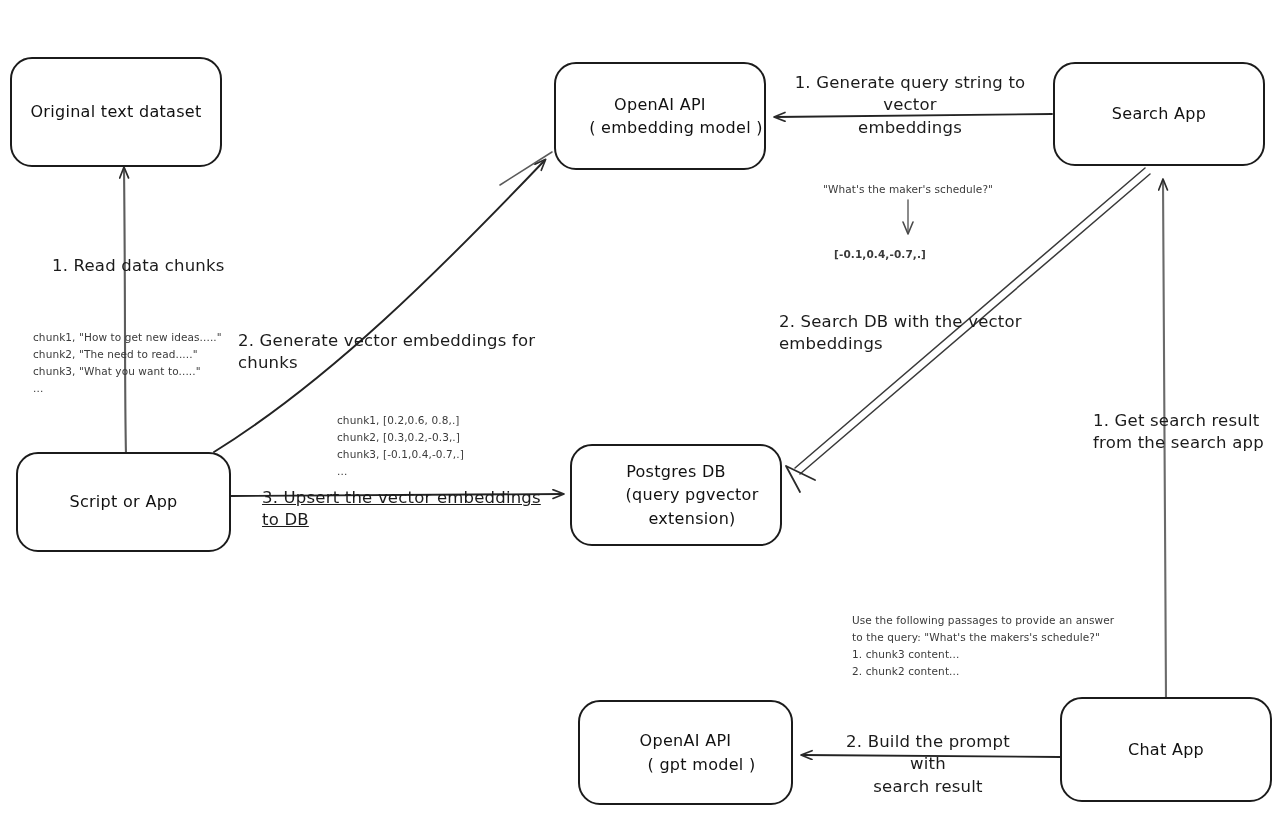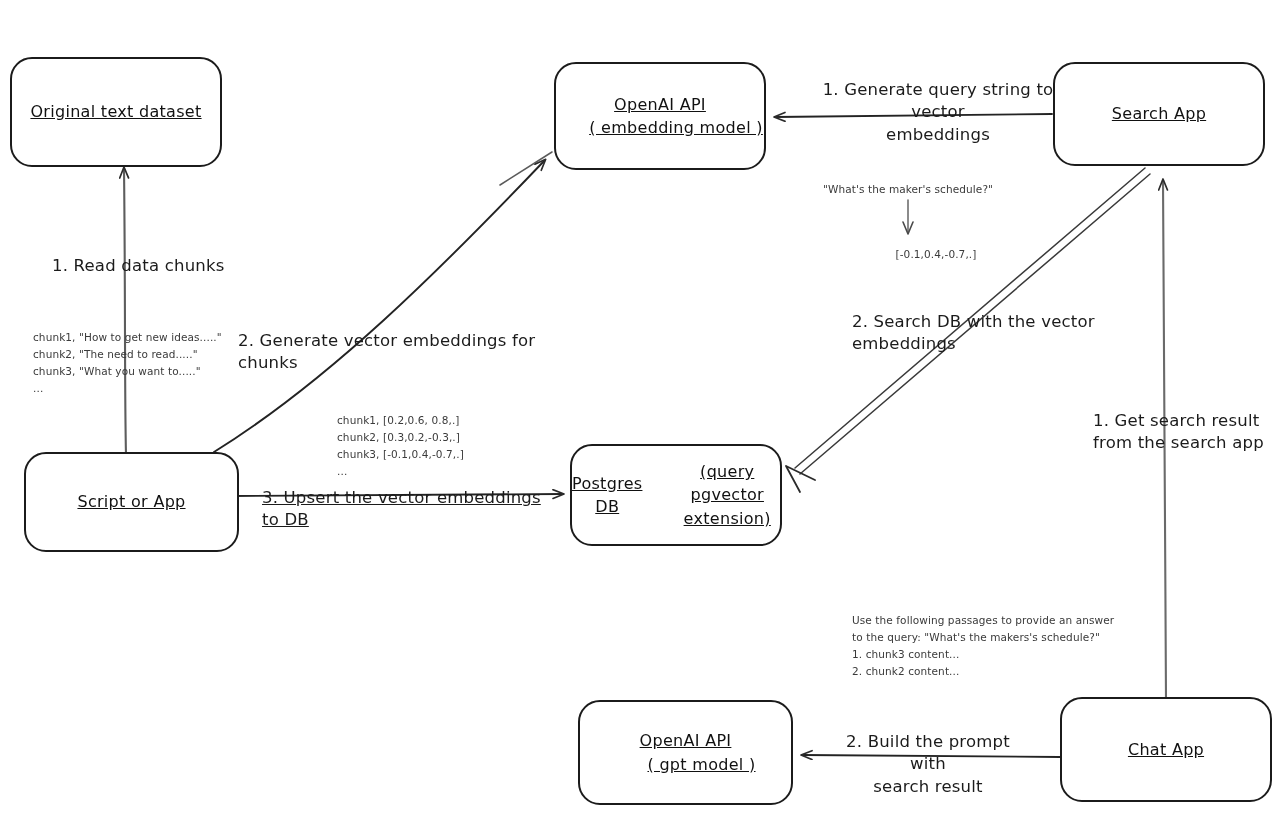--- a/index.html
+++ b/index.html
@@ -29,21 +29,20 @@
     border-radius: 22px;
     background: #ffffff;
     display: flex;
     align-items: center;
     justify-content: center;
     text-align: center;
     color: #111111;
     line-height: 1.45;
     font-size: 16px;
     letter-spacing: 0.3px;
-    text-decoration: underline;
   }
   .node .lbl { display: block; }
   .node .sub { display: block; margin-left: 32px; }
 
   .anno {
     position: absolute;
     color: #1b1b1b;
     font-size: 16.5px;
     line-height: 1.35;
     letter-spacing: 0.2px;
@@ -110,30 +109,30 @@
 
     <g>
       <path d="M908,200 L908,233" fill="none" stroke="#6e6e6e" stroke-width="1.6" stroke-linecap="round" marker-end="url(#ah2)"></path>
     </g>
   </svg>
 
   <div class="node" style="left:10px; top:57px; width:212px; height:110px;">
     <span class="lbl">Original text dataset</span>
   </div>
 
-  <div class="node" style="left:24px; top:452px; width:215px; height:100px;">
+  <div class="node" style="left:16px; top:452px; width:215px; height:100px;">
     <span class="lbl">Script or App</span>
   </div>
 
   <div class="node" style="left:554px; top:62px; width:212px; height:108px; flex-direction:column;">
     <span class="lbl">OpenAI API</span>
     <span class="sub">( embedding model )</span>
   </div>
 
-  <div class="node" style="left:570px; top:444px; width:212px; height:102px; flex-direction:row;">
+  <div class="node" style="left:570px; top:444px; width:212px; height:102px; flex-direction:column;">
     <span class="lbl">Postgres DB</span>
     <span class="sub">(query pgvector extension)</span>
   </div>
 
   <div class="node" style="left:1053px; top:62px; width:212px; height:104px;">
     <span class="lbl">Search App</span>
   </div>
 
   <div class="node" style="left:1060px; top:697px; width:212px; height:105px;">
     <span class="lbl">Chat App</span>
@@ -143,44 +142,44 @@
     <span class="lbl">OpenAI API</span>
     <span class="sub">( gpt model )</span>
   </div>
 
   <div class="anno left" style="left:52px; top:255px; width:200px;">1. Read data chunks</div>
 
   <div class="anno left" style="left:238px; top:286px; width:330px;margin-top:44px;">2. Generate vector embeddings for chunks</div>
 
   <div class="anno left" style="left:262px; top:487px; width:300px;text-decoration:underline;">3. Upsert the vector embeddings  to DB</div>
 
-  <div class="anno center" style="left:790px; top:79px; width:240px;margin-left:28px;">1. Generate query string to vector
+  <div class="anno center" style="left:790px; top:72px; width:240px;">1. Generate query string to vector
 embeddings</div>
 
-  <div class="anno left" style="left:852px; top:311px; width:320px;">2. Search DB with the vector embeddings</div>
+  <div class="anno left" style="left:779px; top:311px; width:320px;">2. Search DB with the vector embeddings</div>
 
   <div class="anno left" style="left:1093px; top:410px; width:200px;">1. Get search result
 from the search app</div>
 
   <div class="anno center" style="left:838px; top:731px; width:180px;">2. Build the prompt with
 search result</div>
 
   <div class="micro" style="left:33px; top:329px; width:260px;">chunk1, "How to get new ideas....."
 chunk2, "The need to read....."
 chunk3, "What you want to....."
 ...</div>
 
   <div class="micro" style="left:337px; top:370px; width:230px;margin-top:42px;">chunk1, [0.2,0.6, 0.8,.]
 chunk2, [0.3,0.2,-0.3,.]
 chunk3, [-0.1,0.4,-0.7,.]
 ...</div>
 
   <div class="micro center" style="left:808px; top:181px; width:200px;">"What's the maker's schedule?"</div>
 
-  <div class="micro center" style="left:836px; top:246px; width:200px;">[-0.1,0.4,-0.7,.]</div>
+  <div class="micro center" style="left:780px; top:246px; width:200px;font-weight:bold;">[-0.1,0.4,-0.7,.]</div>
 
 
   <div class="micro" style="left:812px; top:612px; width:300px;margin-left:40px;">Use the following passages to provide an answer
 to the query: "What's the makers's schedule?"
 1. chunk3 content...
 2. chunk2 content...</div>
 
 </div>
 
 </body></html>

